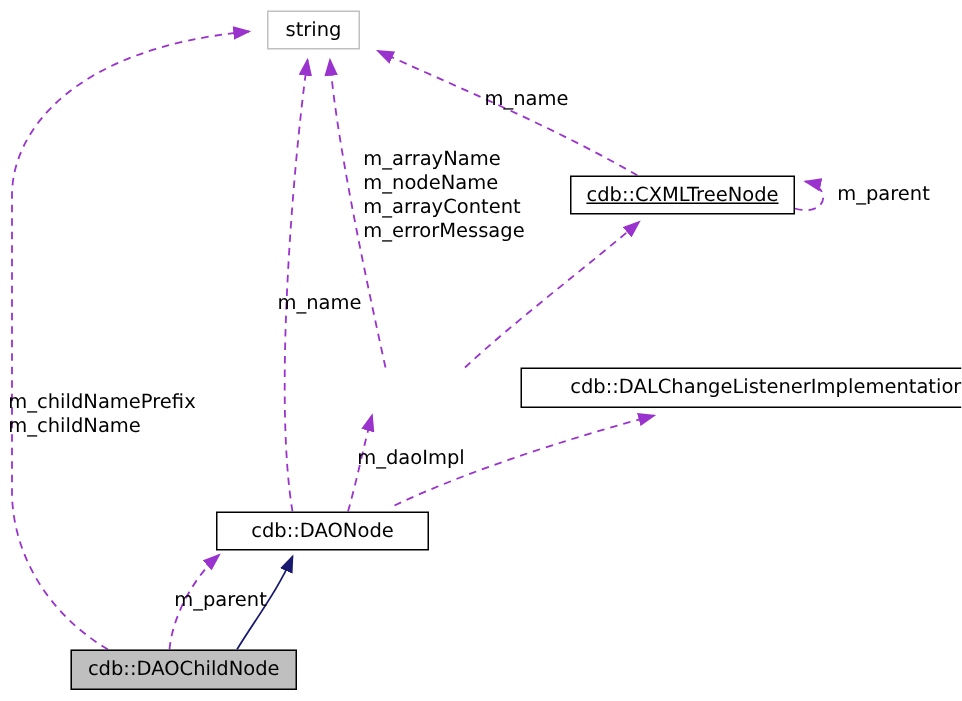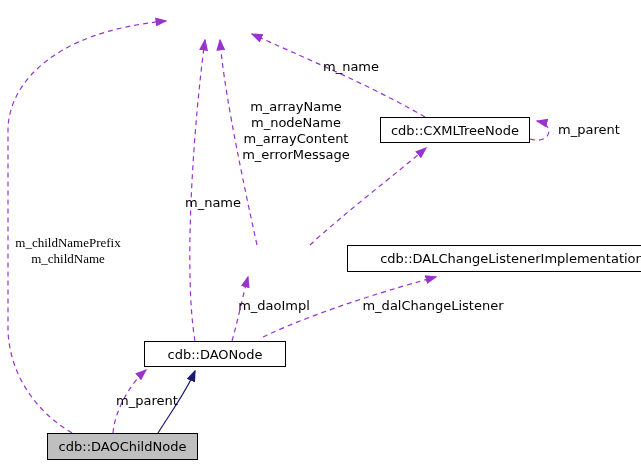--- a/index.html
+++ b/index.html
@@ -51,37 +51,37 @@
     justify-content: center;
     white-space: nowrap;
     line-height: 1;
   }
   .node.external { border-color: var(--external_border); }
   .node.highlight { background: var(--highlight_fill); }
   .elabel {
     position: absolute;
     transform: translate(-50%, -50%);
     white-space: pre-line;
-    text-align: center;
+    text-align: left;
     line-height: 16px;
   }
   
   #n-string        { left: 178px; top: 7px;   width: 62px;  height: 26px; }
-  #n-cxml          { left: 380px; top: 117px; width: 150px; height: 26px; }
+  #n-cxml          { left: 380px; top: 117px; width: 150px; height: 26px; text-decoration: underline; }
   #n-daoproxy      { left: 205px; top: 245px; width: 120px; height: 27px; }
   #n-dal           { left: 347px; top: 245px; width: 330px; height: 27px; }
   #n-daonode       { left: 144px; top: 341px; width: 142px; height: 26px; }
   #n-daochildnode  { left: 47px;  top: 433px; width: 151px; height: 27px; }
   
   #l-mname-top     { left: 351px; top: 67px;  }
   #l-members       { left: 296px; top: 131px; }
   #l-mparent-right { left: 589px; top: 130px; }
   #l-currnode      { left: 411px; top: 203px; }
   #l-mname-mid     { left: 213px; top: 203px; }
-  #l-childname     { left: 68px;  top: 251px; font-family: Liberation Serif, serif; }
+  #l-childname     { left: 68px;  top: 277px; }
   #l-daoimpl       { left: 274px; top: 306px; }
   #l-dallistener   { left: 433px; top: 306px; }
   #l-mparent-bot   { left: 147px; top: 401px; }
 </style>
 </head>
 <body>
 
 <div class="canvas">
 
   <svg class="edges" viewBox="0 0 641 467" xmlns="http://www.w3.org/2000/svg">
@@ -108,20 +108,21 @@
 
     <path class="edge" d="M 232,341 C 238,320 243,295 248,277" marker-end="url(#ap)"></path>
 
     <path class="edge" d="M 263,337 C 320,310 398,287 436,277" marker-end="url(#ap)"></path>
 
     <path class="edge" d="M 113,433 C 115,410 130,384 146,370" marker-end="url(#ap)"></path>
 
     <path class="edge-solid" d="M 158,433 C 171,412 186,392 195,371" marker-end="url(#an)"></path>
   </svg>
 
+  <div class="node external" id="n-string">string</div>
 
   <div class="node" id="n-cxml">cdb::CXMLTreeNode</div>
 
 
   <div class="node" id="n-dal">cdb::DALChangeListenerImplementation</div>
 
   <div class="node" id="n-daonode">cdb::DAONode</div>
 
   <div class="node highlight" id="n-daochildnode">cdb::DAOChildNode</div>
 
@@ -135,17 +136,16 @@
   <div class="elabel" id="l-mparent-right">m_parent</div>
 
 
   <div class="elabel" id="l-mname-mid">m_name</div>
 
   <div class="elabel" id="l-childname">m_childNamePrefix
 m_childName</div>
 
   <div class="elabel" id="l-daoimpl">m_daoImpl</div>
 
-  <div class="elabel" id="l-dallistener">m_dalChangeListener</div>
 
   <div class="elabel" id="l-mparent-bot">m_parent</div>
 
 </div>
 
 </body></html>

